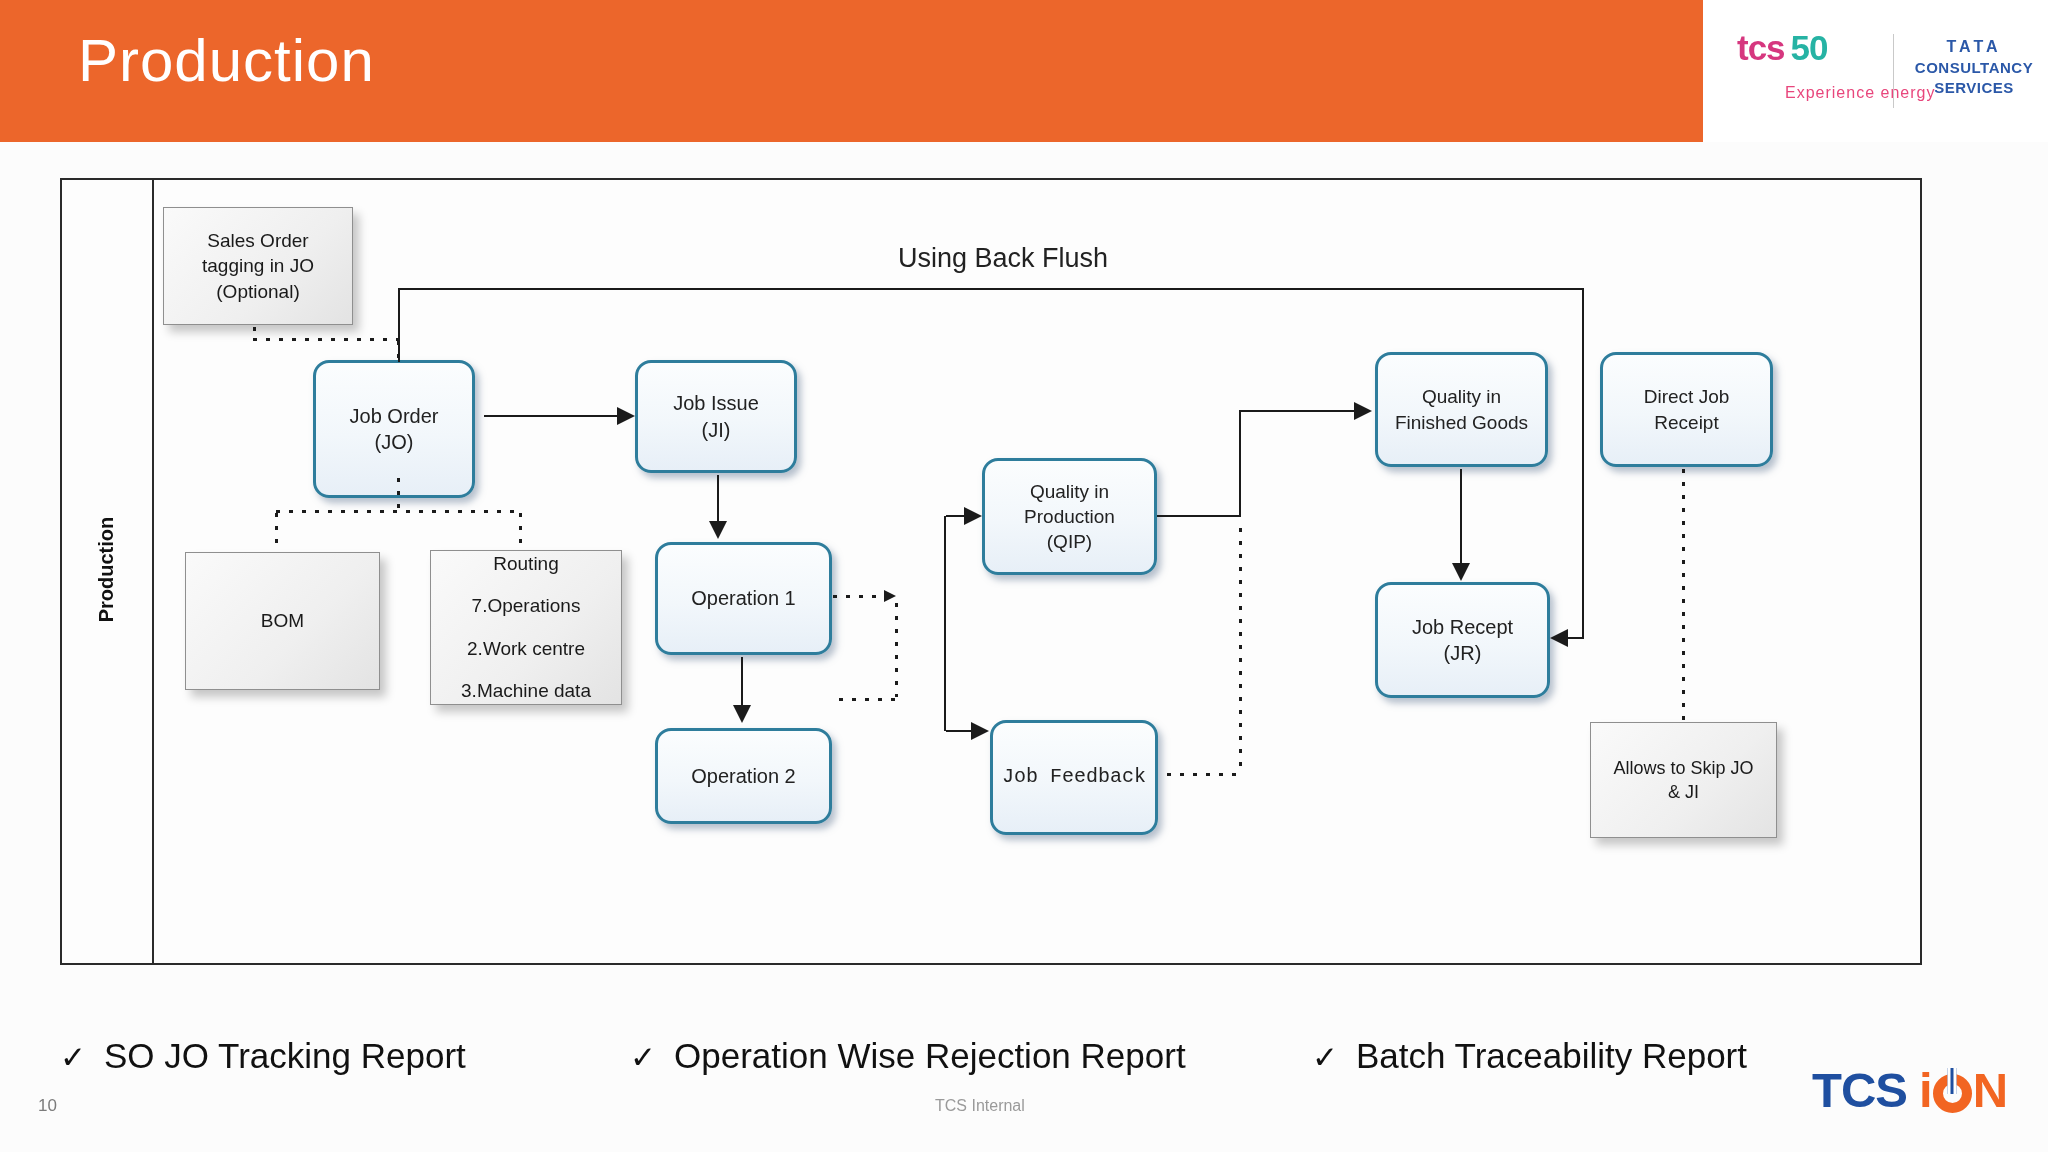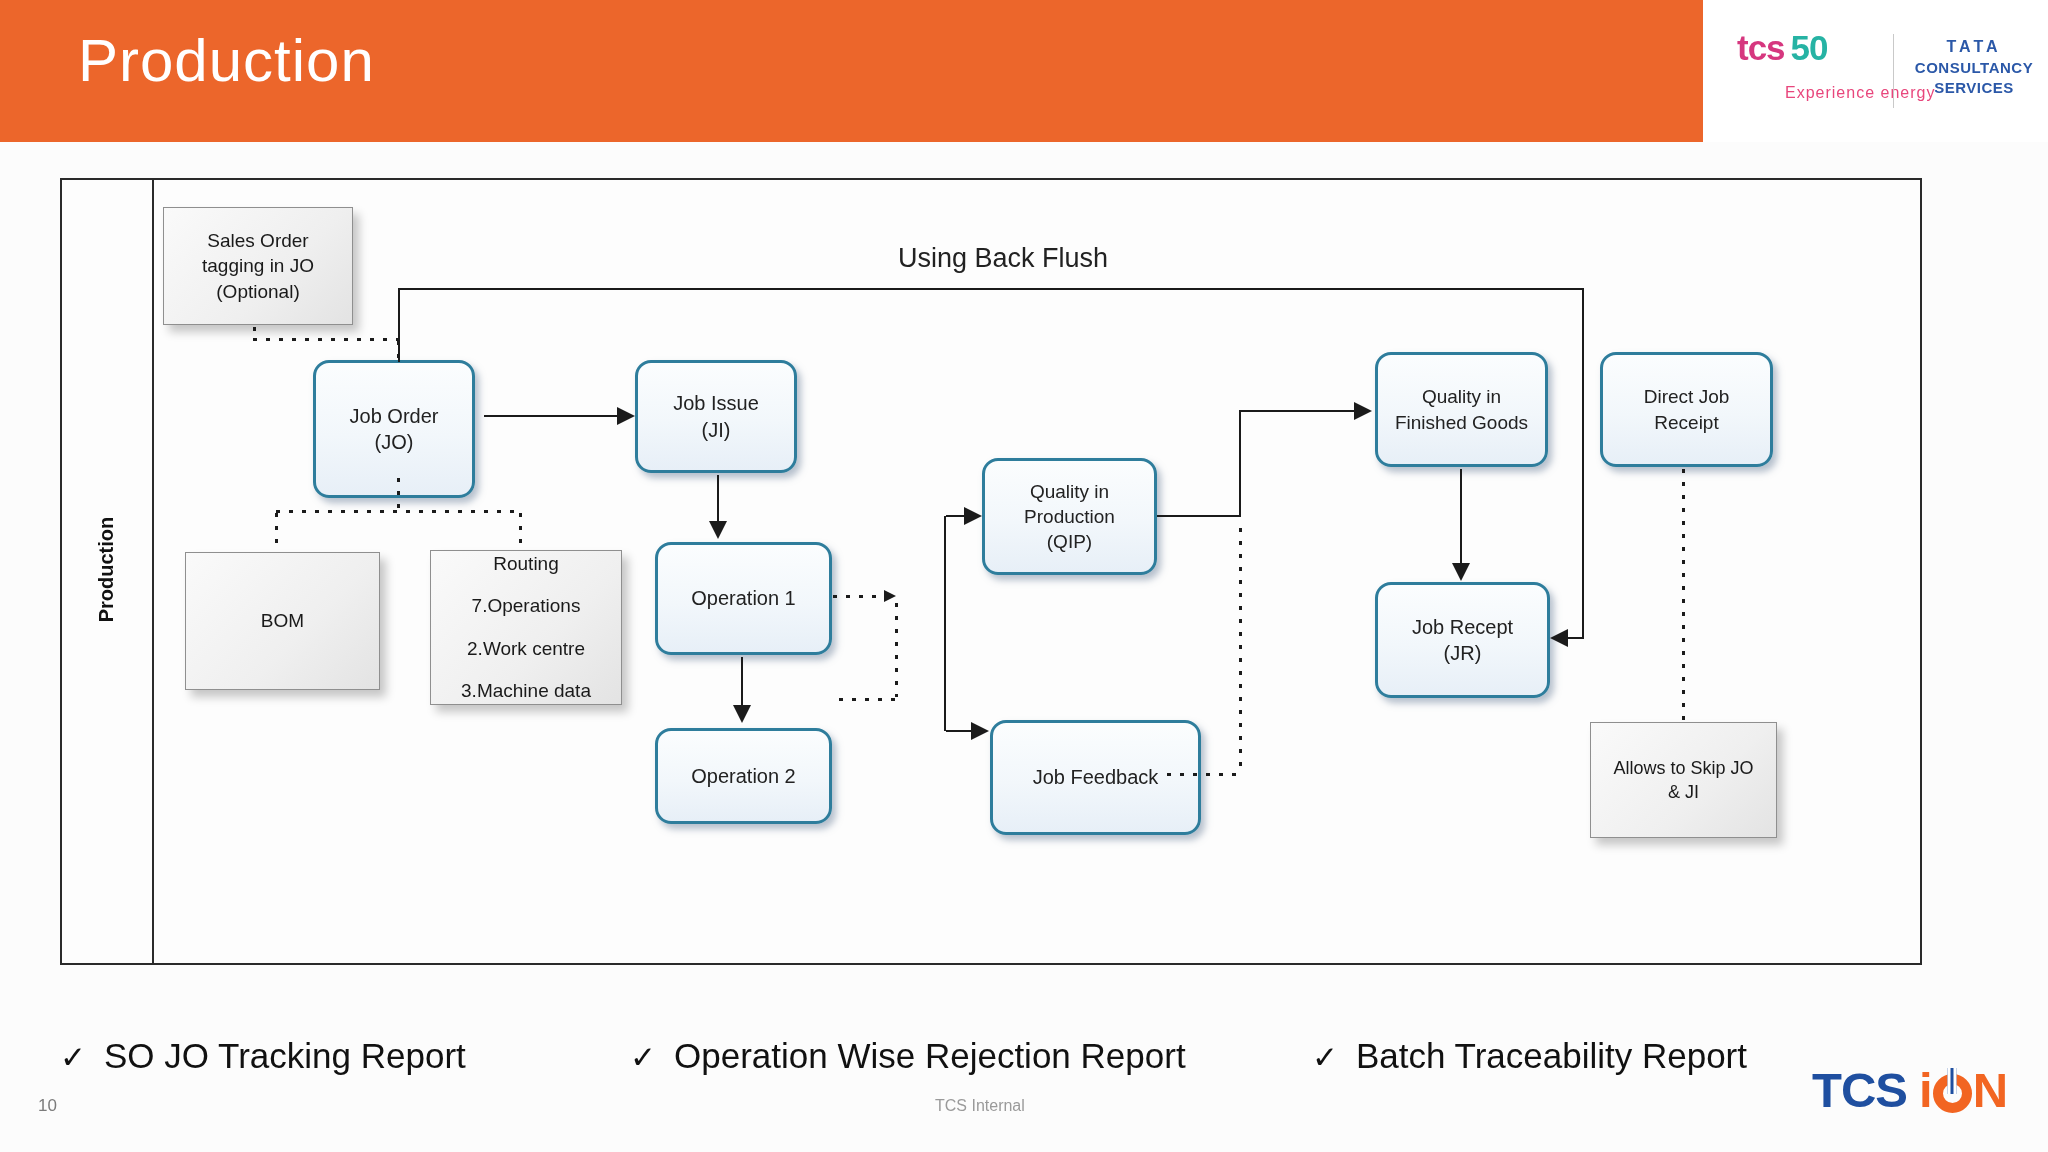--- a/index.html
+++ b/index.html
@@ -117,21 +117,21 @@
     <span>Operation 1</span>
   </div>
   <div class="process" style="left:655px;top:728px;width:177px;height:96px;">
     <span>Operation 2</span>
   </div>
   <div class="process" style="left:982px;top:458px;width:175px;height:117px;font-size:19px;">
     <span>Quality in</span>
     <span>Production</span>
     <span>(QIP)</span>
   </div>
-  <div class="process" style="left:990px;top:720px;width:211px;height:115px;">
+  <div class="process" style="left:990px;top:720px;width:168px;height:115px;font-family:Liberation Mono, monospace;">
     <span>Job Feedback</span>
   </div>
   <div class="process" style="left:1375px;top:352px;width:173px;height:115px;font-size:19px;">
     <span>Quality in</span>
     <span>Finished Goods</span>
   </div>
   <div class="process" style="left:1375px;top:582px;width:175px;height:116px;">
     <span>Job Recept</span>
     <span>(JR)</span>
   </div>

